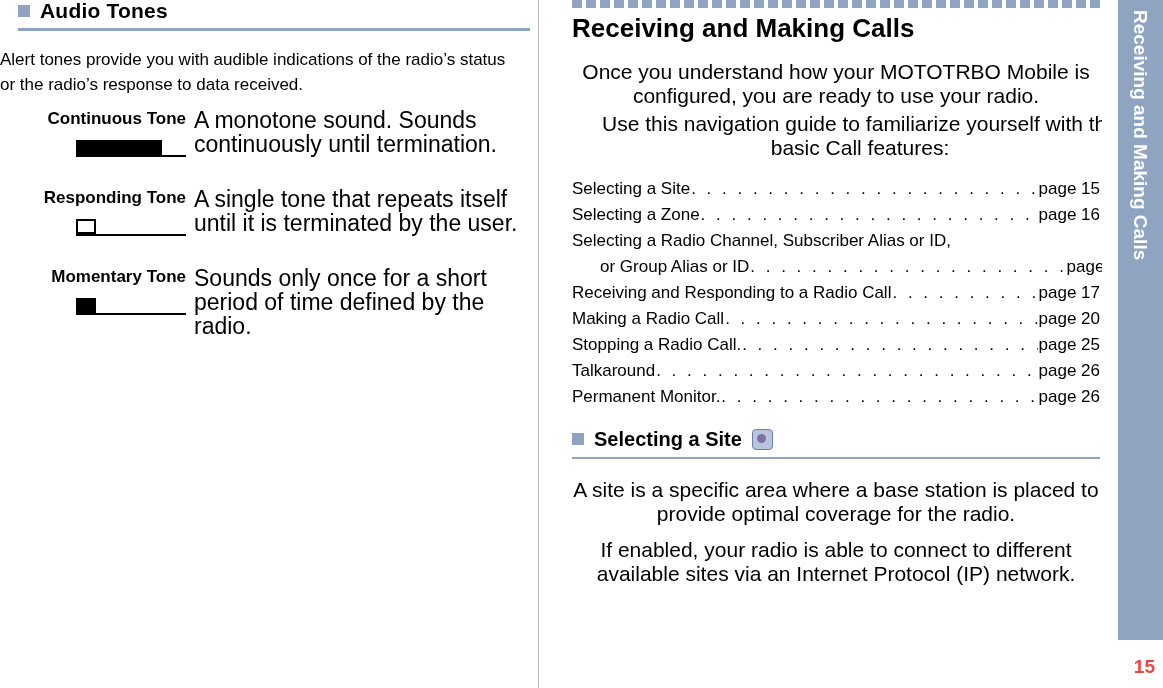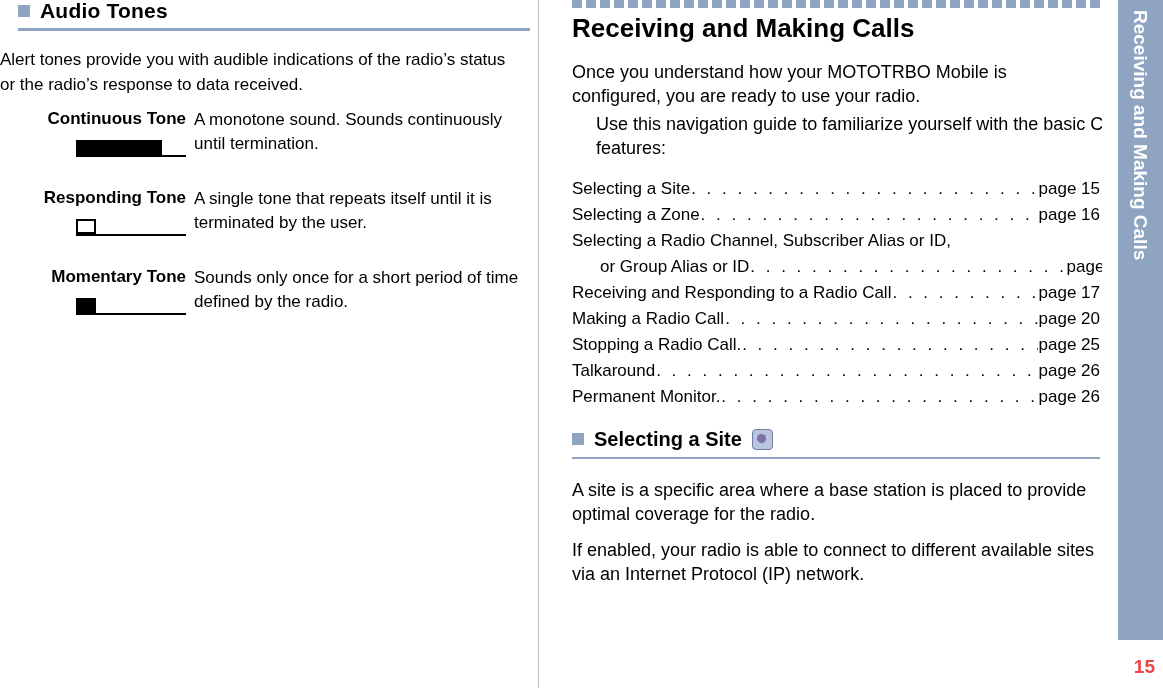--- a/index.html
+++ b/index.html
@@ -87,21 +87,21 @@
     box-sizing: border-box;
   }
   .tone-label {
     font-size: 17px;
     font-weight: bold;
     line-height: 22px;
   }
   .tone-right {
     flex: 1 1 auto;
     padding-left: 8px;
-    font-size: 17px;
+    font-size: 23px;
     line-height: 24px;
     box-sizing: border-box;
   }
   .wave {
     margin-top: 9px;
     height: 18px;
     position: relative;
     display: inline-block;
     width: 110px;
   }
@@ -159,22 +159,23 @@
     left: 0px;
     top: 12px;
     font-size: 26px;
     font-weight: bold;
     line-height: 32px;
   }
   .r-para {
     position: absolute;
     left: 0px;
     width: 528px;
-    font-size: 18px;
+    font-size: 21px;
     line-height: 24px;
+    text-align: center;
   }
   .toc {
     position: absolute;
     left: 0px;
     top: 176px;
     width: 528px;
     font-size: 17px;
     line-height: 26px;
   }
   .toc-line {

